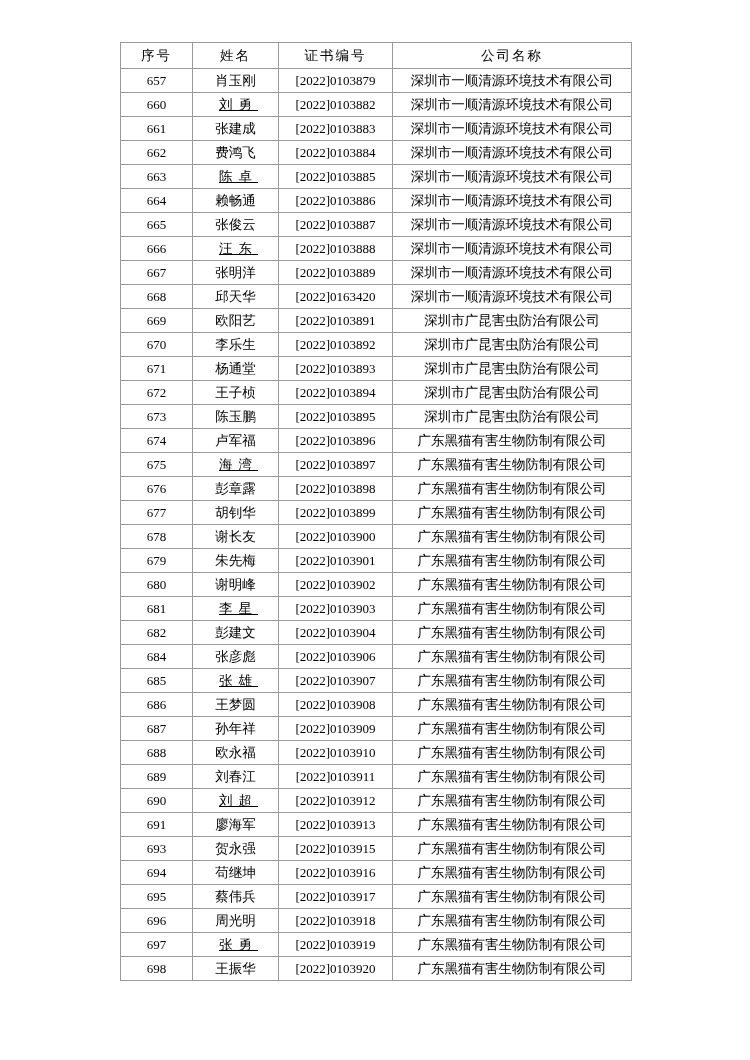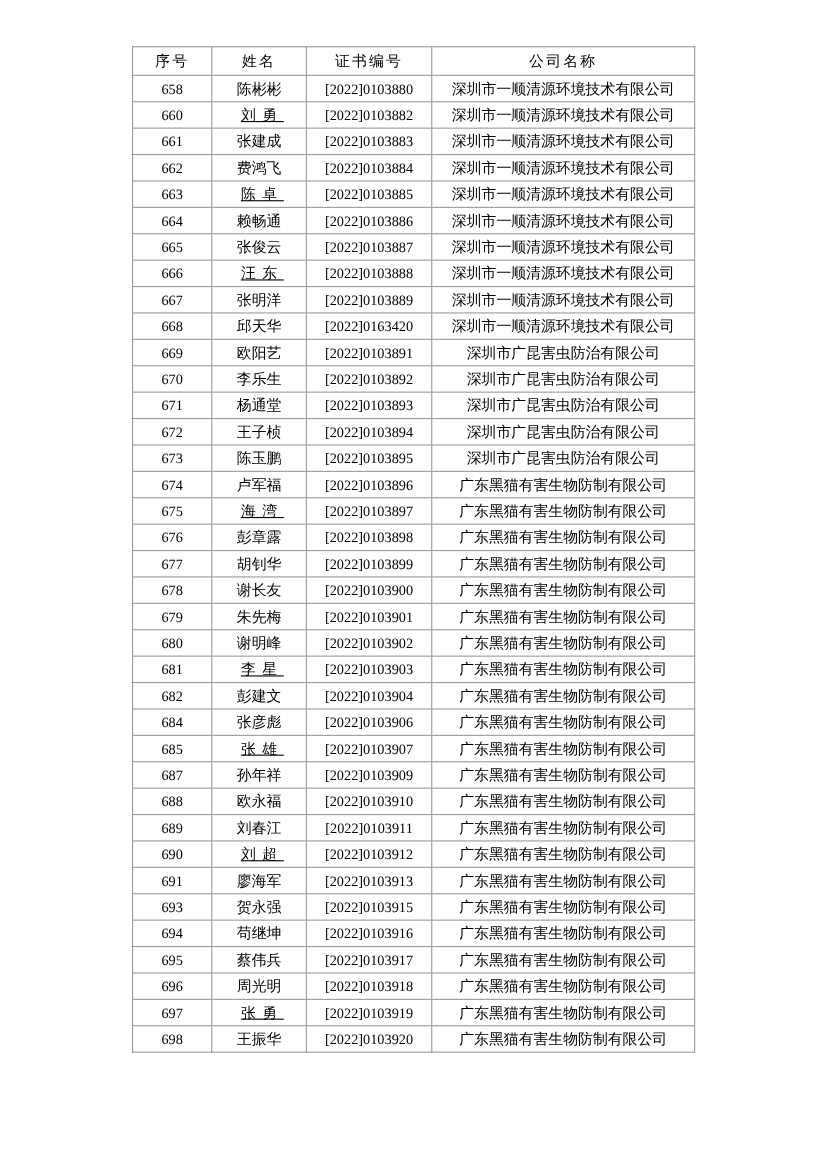--- a/index.html
+++ b/index.html
@@ -98,23 +98,23 @@
       <thead>
         <tr>
           <th>序号</th>
           <th>姓名</th>
           <th>证书编号</th>
           <th>公司名称</th>
         </tr>
       </thead>
       <tbody id="table-body">
           <tr>
-            <td class="seq">658</td>
-            <td class="name">陈彬彬</td>
-            <td class="certno">[2022]0103880</td>
+            <td class="seq">657</td>
+            <td class="name">肖玉刚</td>
+            <td class="certno">[2022]0103879</td>
             <td class="company">深圳市一顺清源环境技术有限公司</td>
           </tr>
           <tr>
             <td class="seq">660</td>
             <td class="name spaced">刘勇</td>
             <td class="certno">[2022]0103882</td>
             <td class="company">深圳市一顺清源环境技术有限公司</td>
           </tr>
           <tr>
             <td class="seq">661</td>
@@ -251,20 +251,26 @@
           <tr>
             <td class="seq">684</td>
             <td class="name">张彦彪</td>
             <td class="certno">[2022]0103906</td>
             <td class="company">广东黑猫有害生物防制有限公司</td>
           </tr>
           <tr>
             <td class="seq">685</td>
             <td class="name spaced">张雄</td>
             <td class="certno">[2022]0103907</td>
+            <td class="company">广东黑猫有害生物防制有限公司</td>
+          </tr>
+          <tr>
+            <td class="seq">686</td>
+            <td class="name">王梦圆</td>
+            <td class="certno">[2022]0103908</td>
             <td class="company">广东黑猫有害生物防制有限公司</td>
           </tr>
           <tr>
             <td class="seq">687</td>
             <td class="name">孙年祥</td>
             <td class="certno">[2022]0103909</td>
             <td class="company">广东黑猫有害生物防制有限公司</td>
           </tr>
           <tr>
             <td class="seq">688</td>

